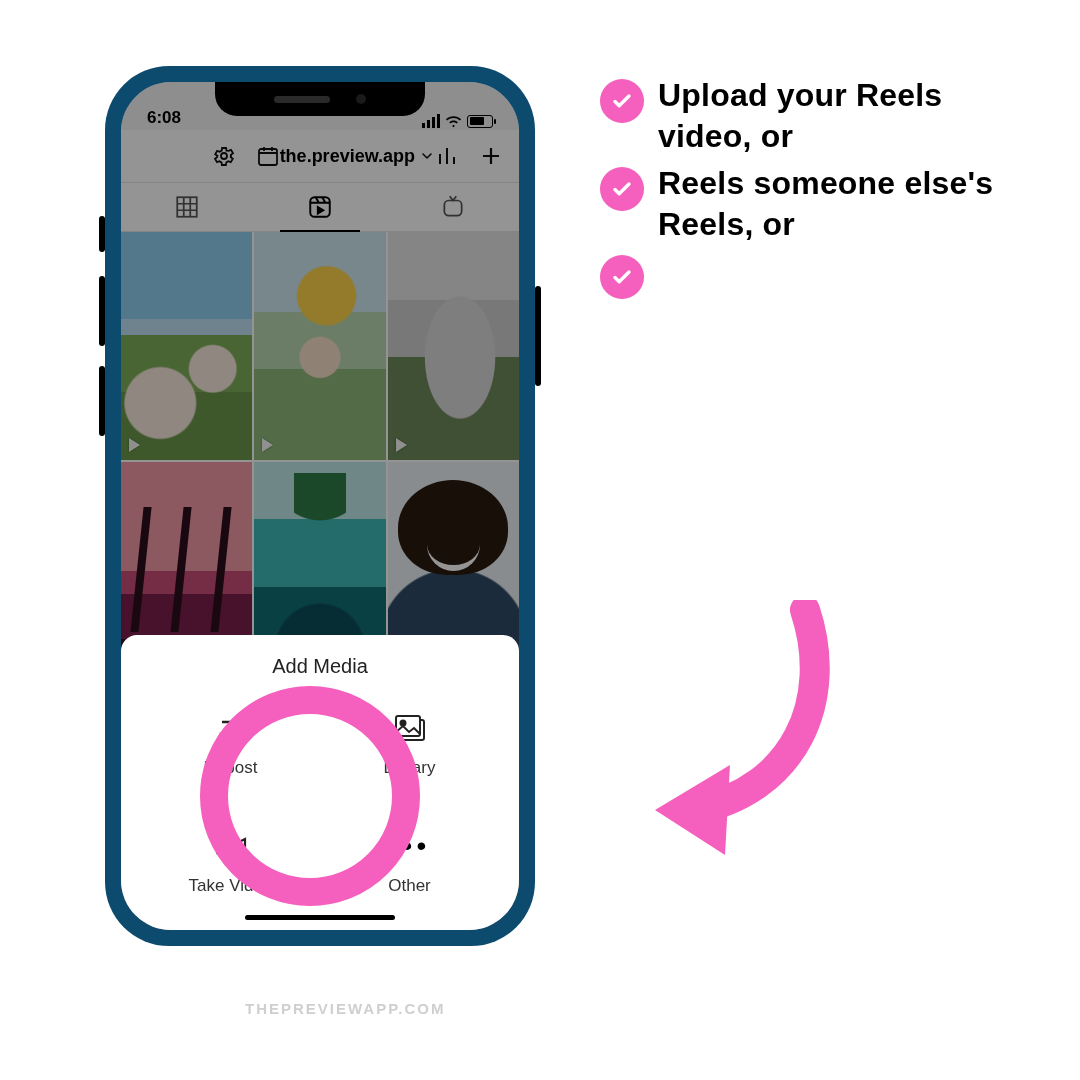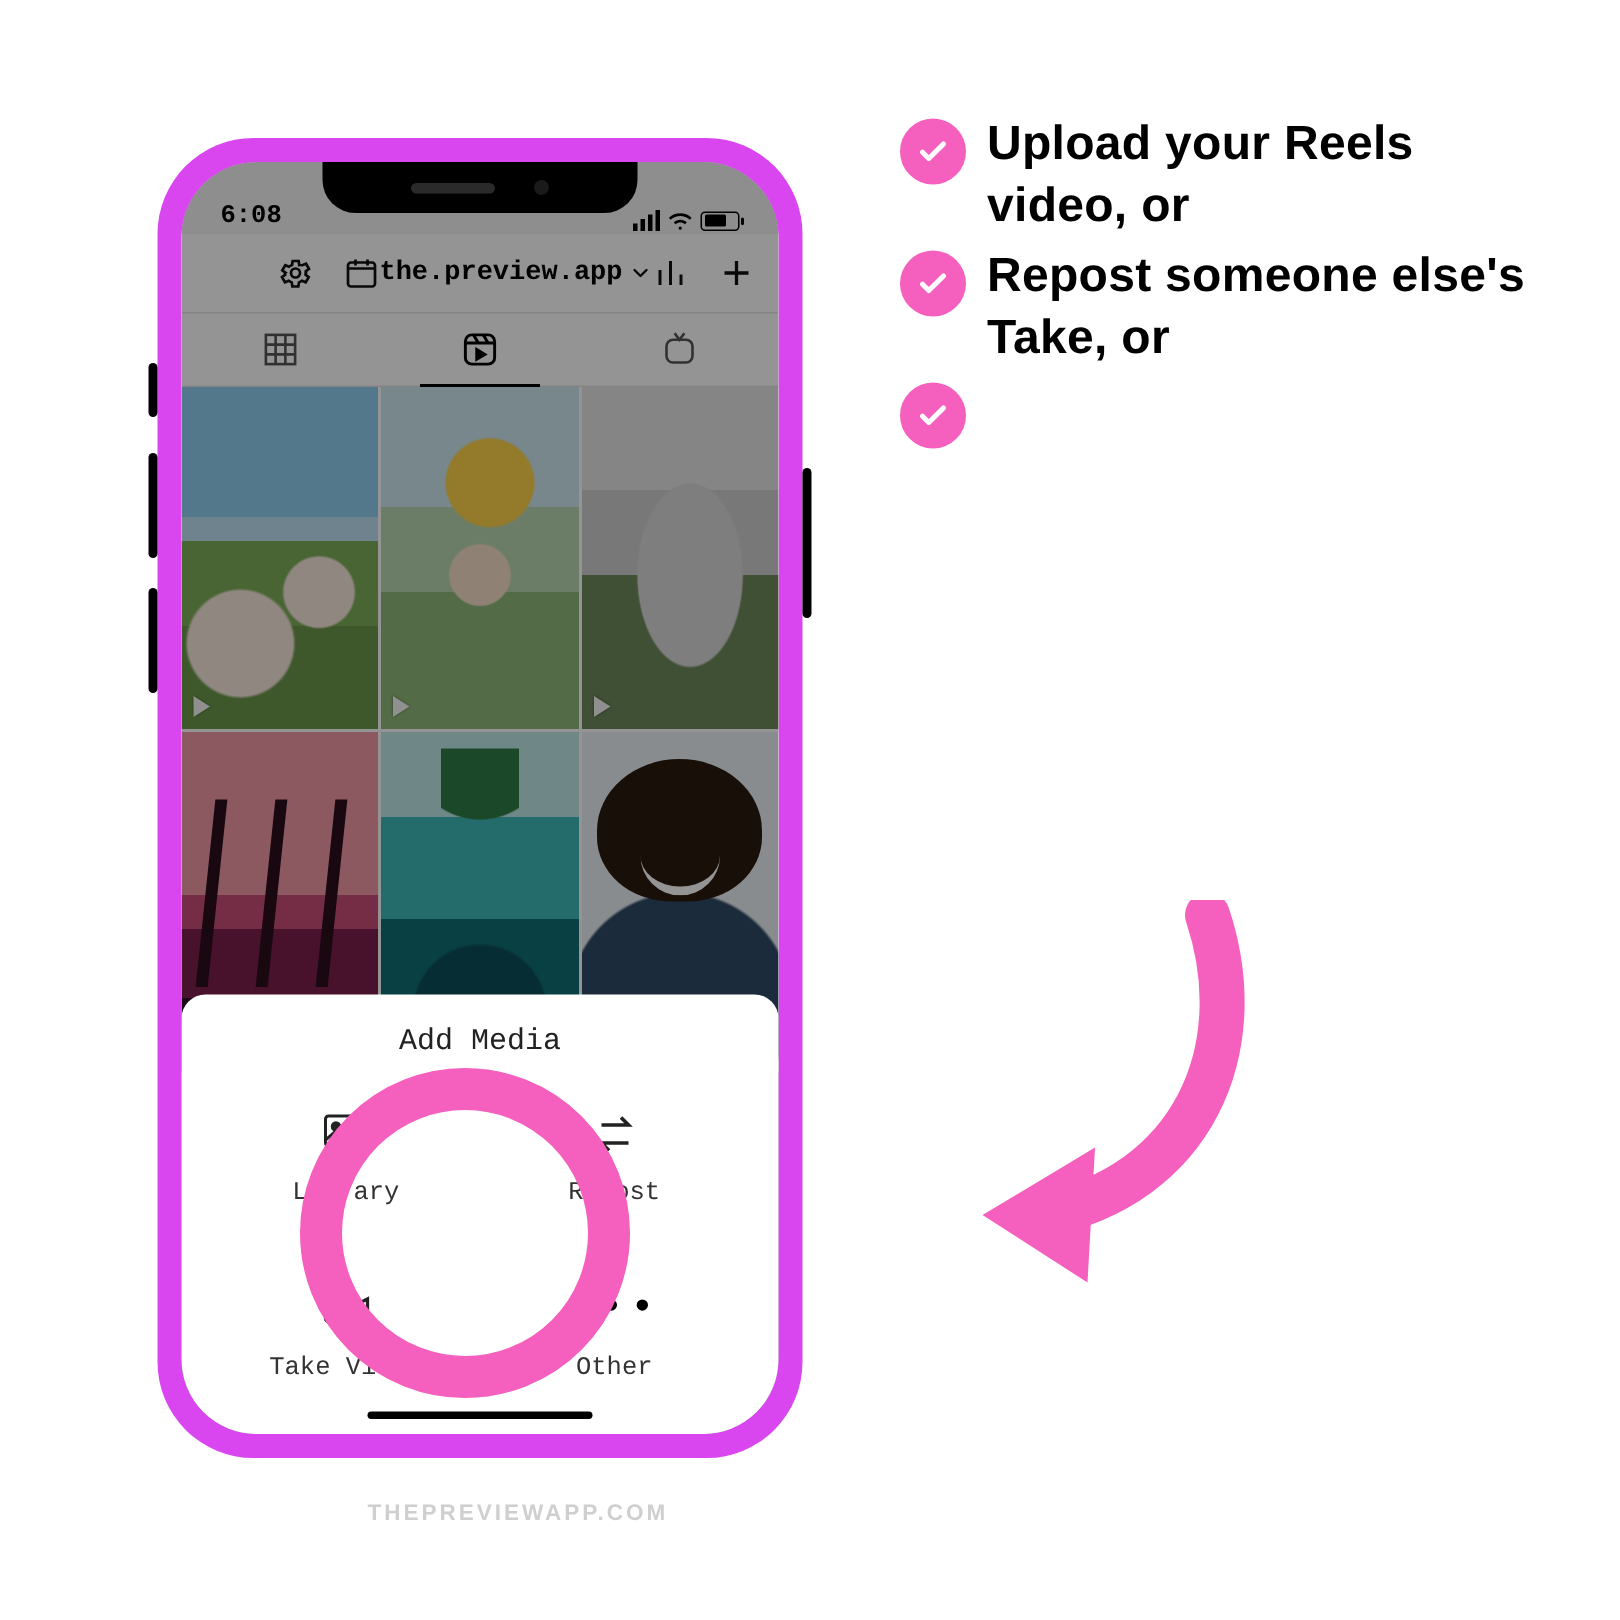--- a/index.html
+++ b/index.html
@@ -59,27 +59,26 @@
     font-size: 15px;
     letter-spacing: 2px;
     color: #cfcfcf;
     font-weight: 600;
   }
 
   
   .phone {
     position: absolute;
     left: 105px;
-    top: 92px;
+    top: 66px;
     width: 430px;
     height: 880px;
-    background: #d946ef;
+    background: #0c4a6e;
     border-radius: 64px;
     padding: 16px;
-    font-family: Liberation Mono, monospace;
   }
   .phone .side-btn {
     position: absolute;
     background: #000;
     border-radius: 4px;
   }
   .side-btn.b1 { left:-6px; top:150px; width:6px; height:36px; }
   .side-btn.b2 { left:-6px; top:210px; width:6px; height:70px; }
   .side-btn.b3 { left:-6px; top:300px; width:6px; height:70px; }
   .side-btn.b4 { right:-6px; top:220px; width:6px; height:100px; }
@@ -252,21 +251,21 @@
         </svg>
     </div>
     <div class="check-text">Upload your Reels video, or</div>
   </div>
   <div class="check-item">
     <div class="check-badge">
       <svg viewBox="0 0 24 24" fill="none">
           <path d="M5 12.5l4.2 4.2L19 7" stroke="#fff" stroke-width="3.4" stroke-linecap="round" stroke-linejoin="round"></path>
         </svg>
     </div>
-    <div class="check-text">Repost someone else's Take, or</div>
+    <div class="check-text">Reels someone else's Reels, or</div>
   </div>
   <div class="check-item">
     <div class="check-badge">
       <svg viewBox="0 0 24 24" fill="none">
           <path d="M5 12.5l4.2 4.2L19 7" stroke="#fff" stroke-width="3.4" stroke-linecap="round" stroke-linejoin="round"></path>
         </svg>
     </div>
   </div>
 </div>
 
@@ -383,39 +382,39 @@
         </div>
     </div>
 
     <div class="dim-layer"></div>
 
     <div class="sheet">
       <div class="sheet-title">Add Media</div>
       <div class="sheet-grid">
         <div class="sheet-item">
           <span class="ic">
+            <svg viewBox="0 0 40 40" fill="none" stroke="#222" stroke-width="2.4">
+                <path d="M11 14h18l-5-5M29 26H11l5 5"></path>
+              </svg>
+          </span>
+          <span class="lbl">Repost</span>
+        </div>
+        <div class="sheet-item">
+          <span class="ic">
             <svg viewBox="0 0 40 40" fill="none" stroke="#222" stroke-width="2">
                 <rect x="10" y="12" width="24" height="20" rx="2"></rect>
                 <rect x="6" y="8" width="24" height="20" rx="2" fill="#fff"></rect>
                 <circle cx="13" cy="15" r="2.5" fill="#222"></circle>
                 <path d="M6 24l7-6 6 6 5-4 6 6"></path>
               </svg>
           </span>
           <span class="lbl">Library</span>
         </div>
         <div class="sheet-item">
           <span class="ic">
-            <svg viewBox="0 0 40 40" fill="none" stroke="#222" stroke-width="2.4">
-                <path d="M11 14h18l-5-5M29 26H11l5 5"></path>
-              </svg>
-          </span>
-          <span class="lbl">Repost</span>
-        </div>
-        <div class="sheet-item">
-          <span class="ic">
             <svg viewBox="0 0 40 40" fill="none" stroke="#222" stroke-width="2.2">
                 <rect x="6" y="12" width="20" height="16" rx="2"></rect>
                 <path d="M26 17l8-4v14l-8-4z"></path>
               </svg>
           </span>
           <span class="lbl">Take Video</span>
         </div>
         <div class="sheet-item">
           <span class="ic dots">•••</span>
           <span class="lbl">Other</span>

